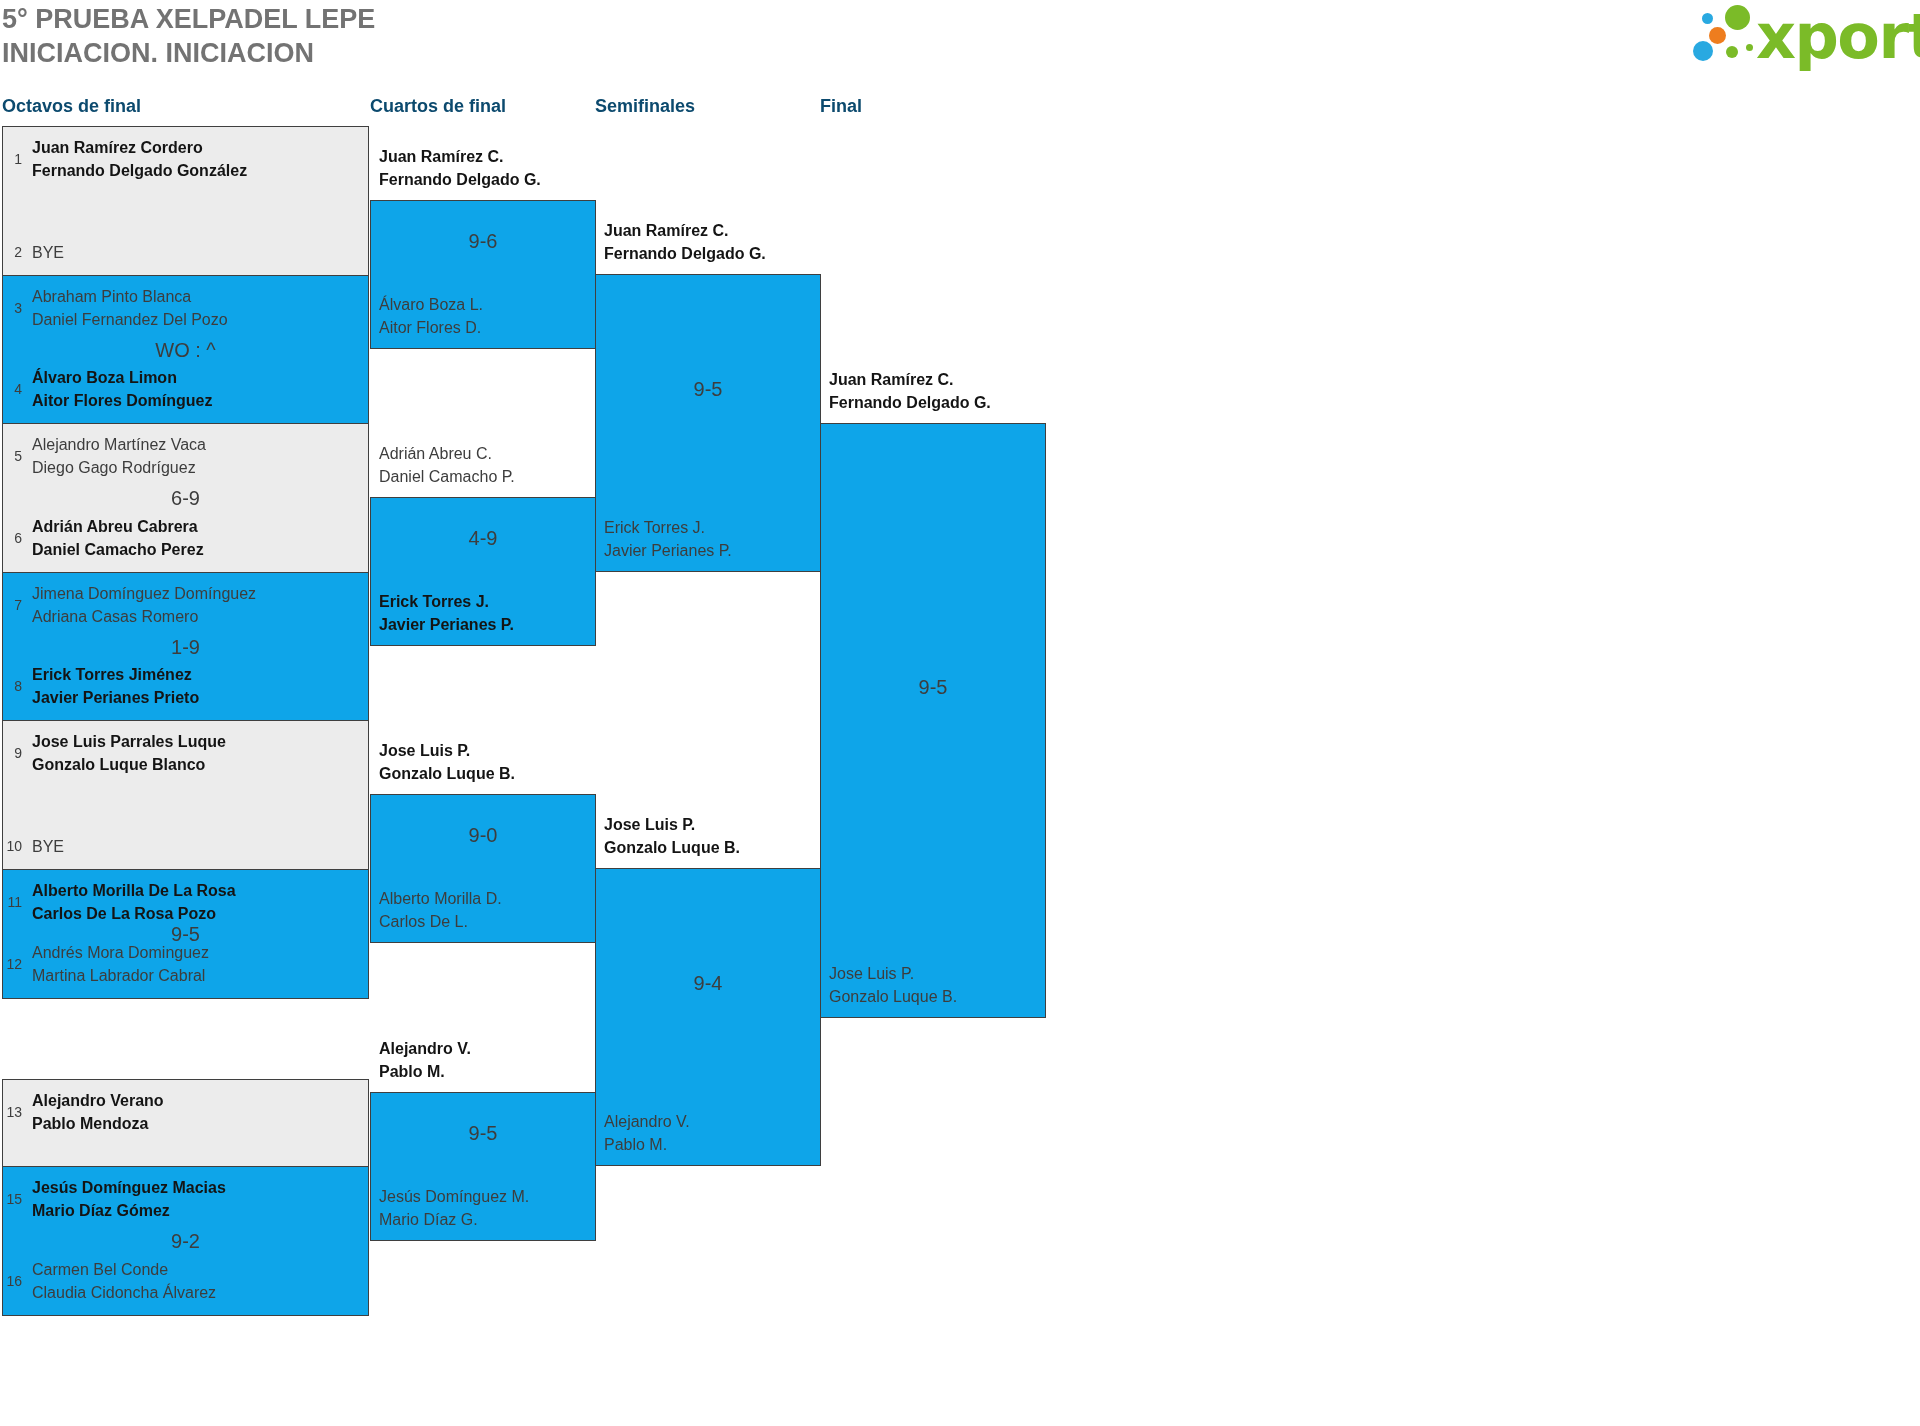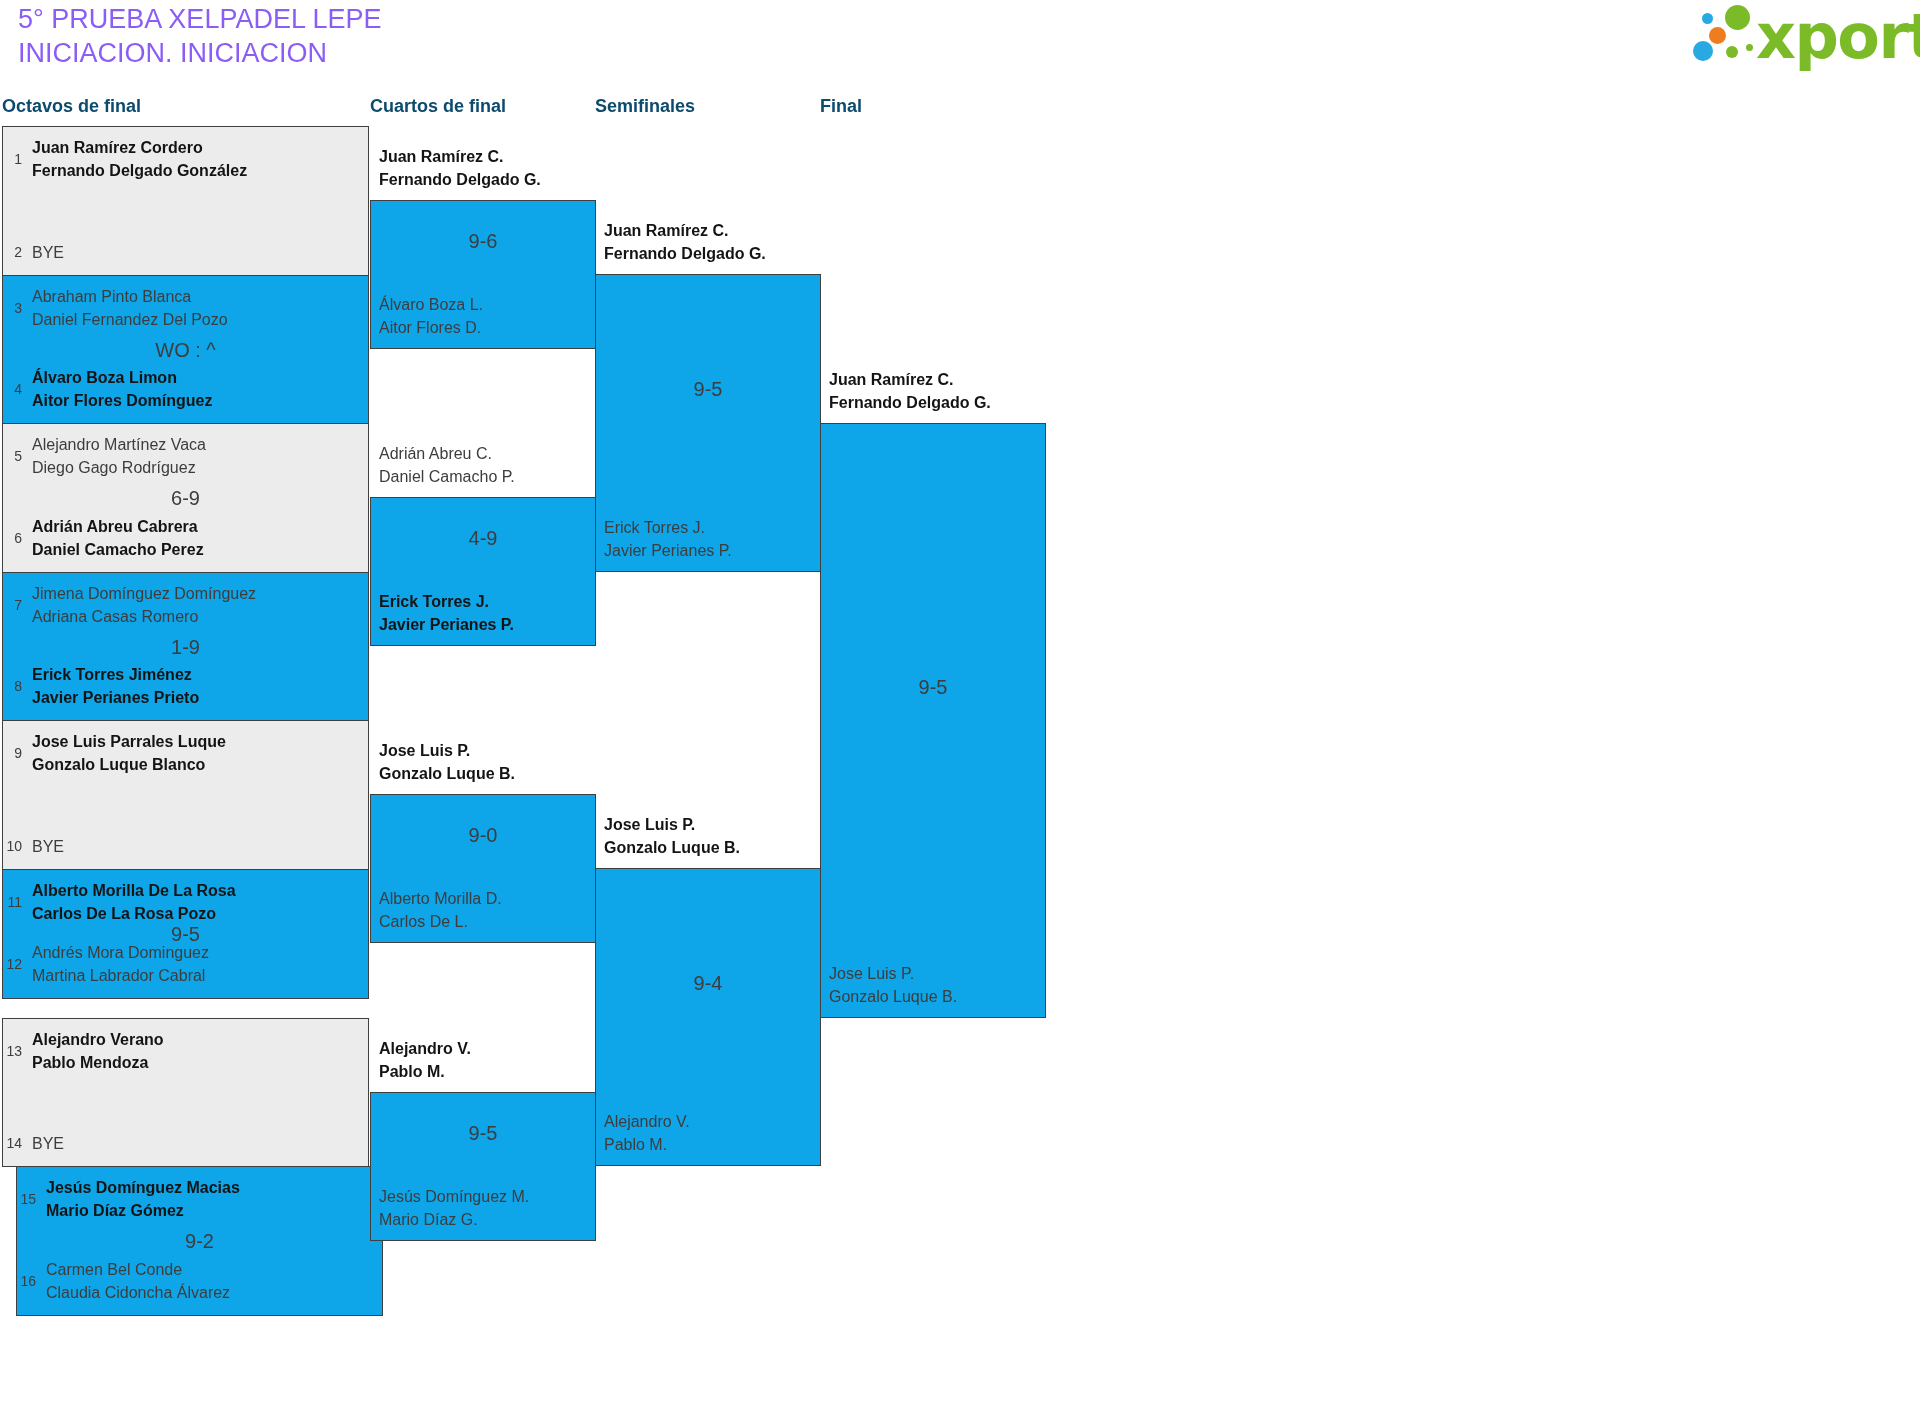--- a/index.html
+++ b/index.html
@@ -1,20 +1,20 @@
 <!DOCTYPE html>
 <html><head>
 <meta charset="utf-8">
 <style>
   html,body{margin:0;padding:0;background:#fff;}
   .canvas{
     position:relative;width:1920px;height:1426px;background:#ffffff;overflow:hidden;
     font-family:"Liberation Sans",sans-serif;color:#3d3d3d;
   }
-  .title{position:absolute;left:2px;top:2px;font-size:27px;line-height:34px;font-weight:400;color:#8b5cf6;margin-left:16px;}
+  .title{position:absolute;left:2px;top:2px;font-size:27px;line-height:34px;font-weight:700;color:#737373;}
   .round-header{position:absolute;top:96px;height:22px;text-align:left;font-size:18px;font-weight:600;color:#0c4a6e;}
   .box{position:absolute;box-sizing:border-box;border:1px solid #3f3f3f;background:#0ea5e9;}
   .box.shaded{background:#ececec;}
   
   .r1-team{position:absolute;left:2px;right:6px;display:flex;align-items:center;}
   .r1-team.a{top:9px;}
   .r1-team.b{bottom:11px;}
   .seed{flex:none;width:17px;margin-right:10px;text-align:right;font-size:14px;line-height:23px;color:#3d3d3d;}
   .tlines{min-width:0;}
   .line{font-size:16px;line-height:23px;white-space:nowrap;}
@@ -158,39 +158,39 @@
     <div class="score">9-5</div>
     <div class="r1-team b team">
       <div class="seed">12</div>
       <div class="tlines">
         <div class="line">Andrés Mora Dominguez</div>
         <div class="line">Martina Labrador Cabral</div>
       </div>
     </div>
   </div>
 
-  <div class="box r1 shaded" style="left:2px;top:1018px;width:367px;height:149px;padding-left:19px;">
+  <div class="box r1 shaded" style="left:2px;top:1079px;width:367px;height:149px;padding-left:19px;">
     <div class="r1-team a team winner">
       <div class="seed">13</div>
       <div class="tlines">
         <div class="line">Alejandro Verano</div>
         <div class="line">Pablo Mendoza</div>
       </div>
     </div>
     <div class="score"></div>
     <div class="r1-team b team">
       <div class="seed">14</div>
       <div class="tlines">
         <div class="line">BYE</div>
 
       </div>
     </div>
   </div>
 
-  <div class="box r1" style="left:16px;top:1166px;width:367px;height:150px;">
+  <div class="box r1" style="left:2px;top:1166px;width:367px;height:150px;">
     <div class="r1-team a team winner">
       <div class="seed">15</div>
       <div class="tlines">
         <div class="line">Jesús Domínguez Macias</div>
         <div class="line">Mario Díaz Gómez</div>
       </div>
     </div>
     <div class="score">9-2</div>
     <div class="r1-team b team">
       <div class="seed">16</div>

